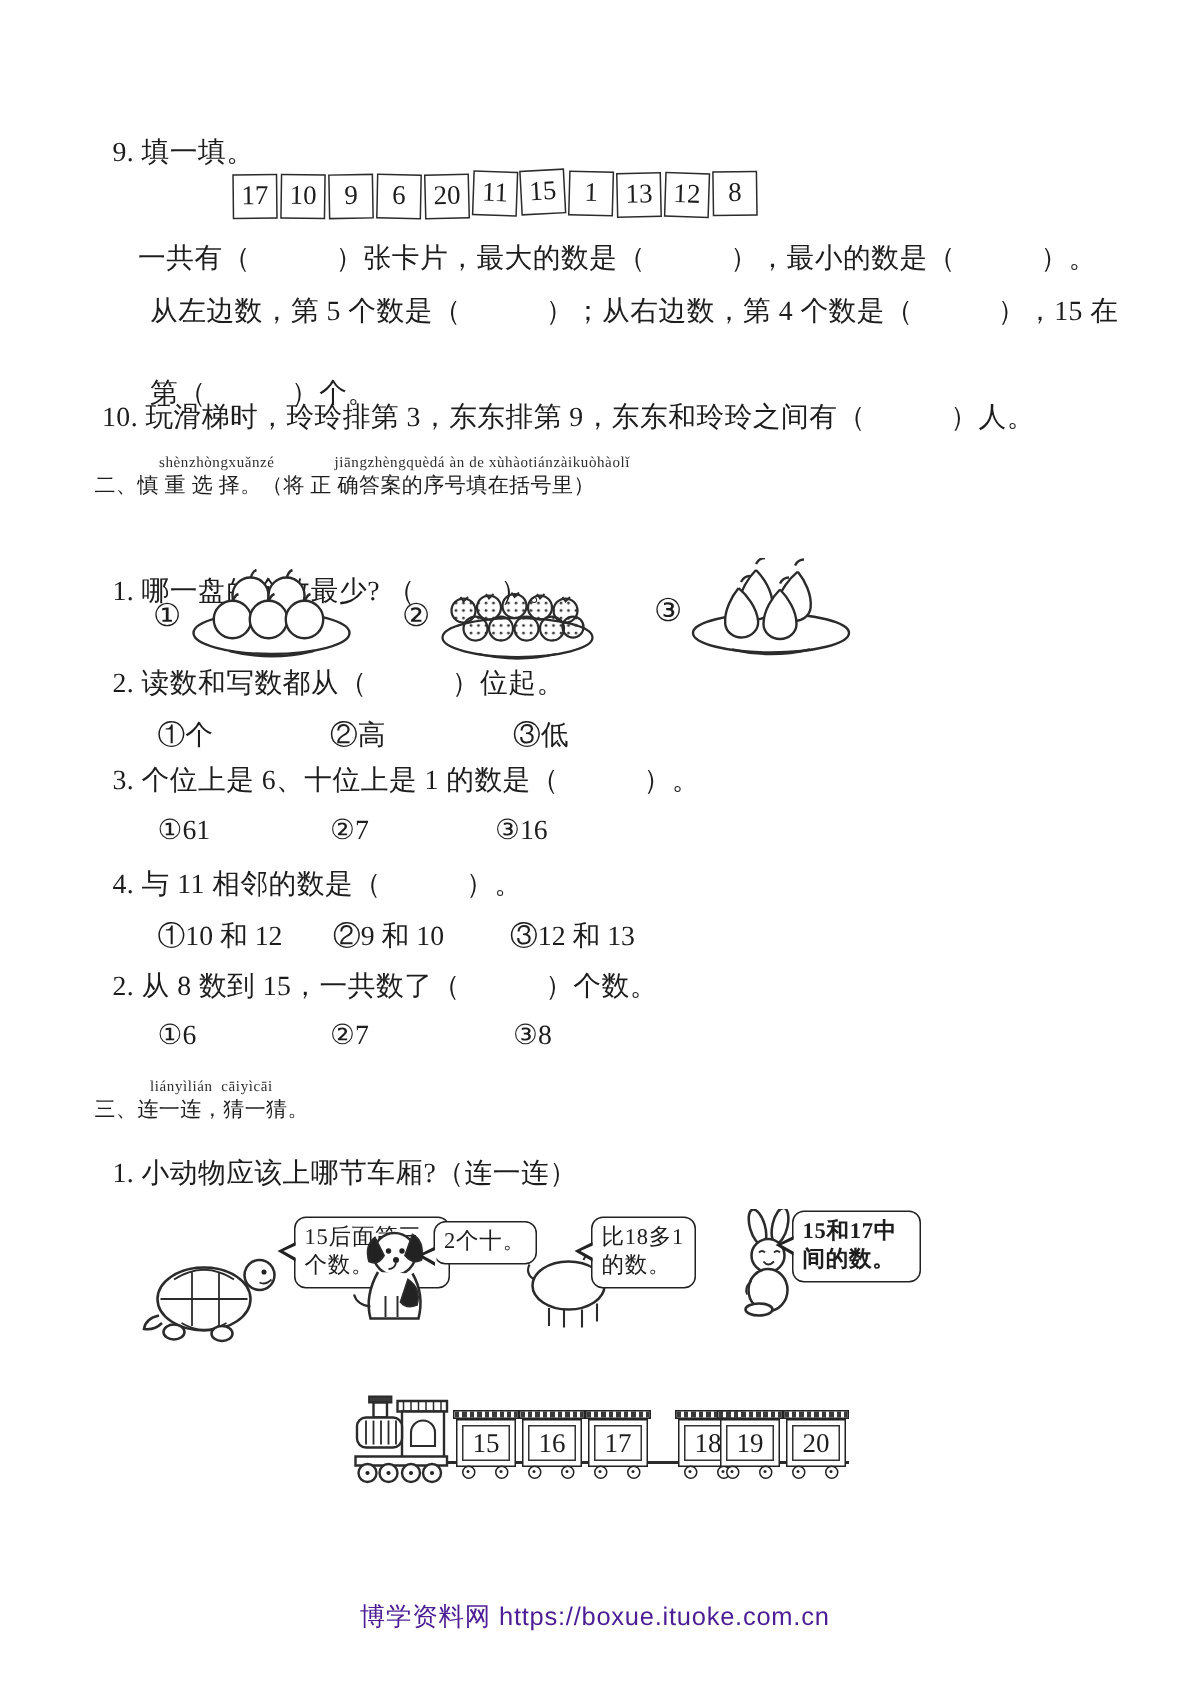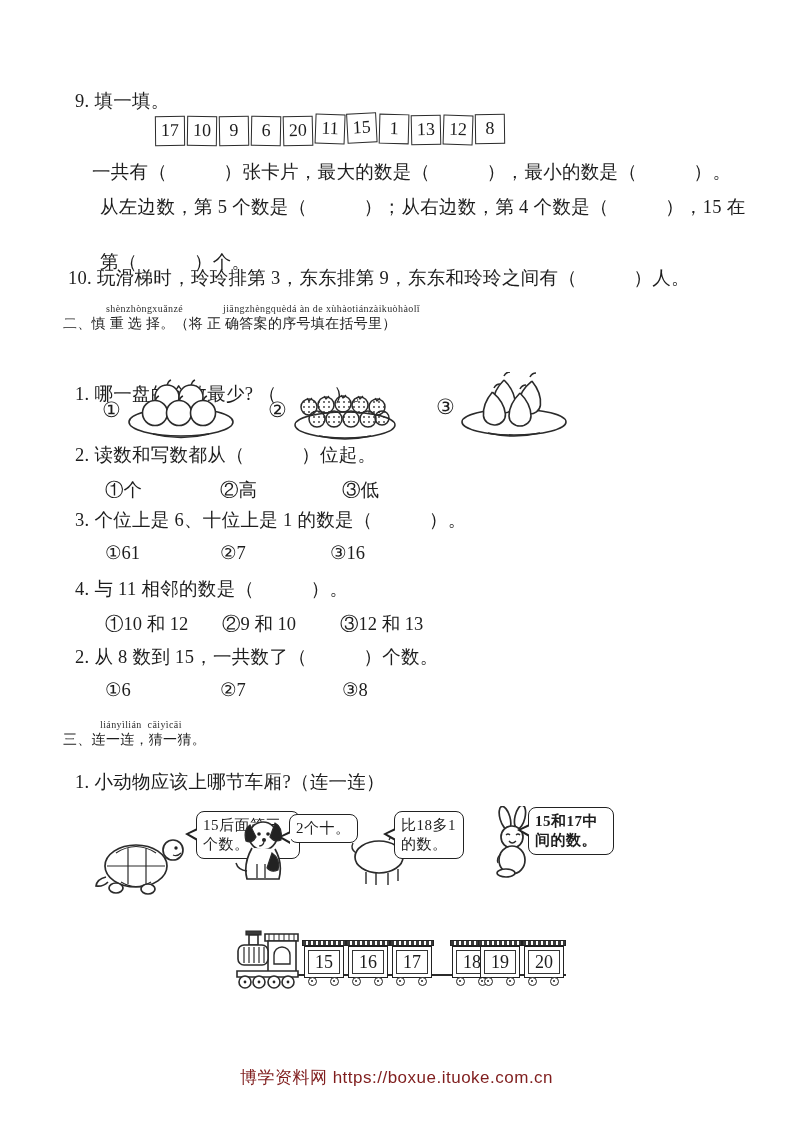--- a/index.html
+++ b/index.html
@@ -81,21 +81,21 @@
   }
   .wheel::after {
     content:""; position:absolute; left:2.4px; top:2.4px; width:2px; height:2px;
     border-radius:50%; background:#222;
   }
   .wheel.w1 { left:4px; } .wheel.w2 { left:26px; }
 
   .footer {
     position:absolute; left:0; top:1066px; width:100%;
     text-align:center; font-family:"Liberation Sans","DejaVu Sans",sans-serif;
-    font-size:17px; color:#7f1d1d; letter-spacing:0.5px;
+    font-size:17px; color:#4c1d95; letter-spacing:0.5px;
   }
 </style>
 </head>
 <body>
 
 <div class="page">
 
   <div class="txt" style="left:75px; top:88px;">9. 填一填。</div>
 
   <div class="cards-row">

